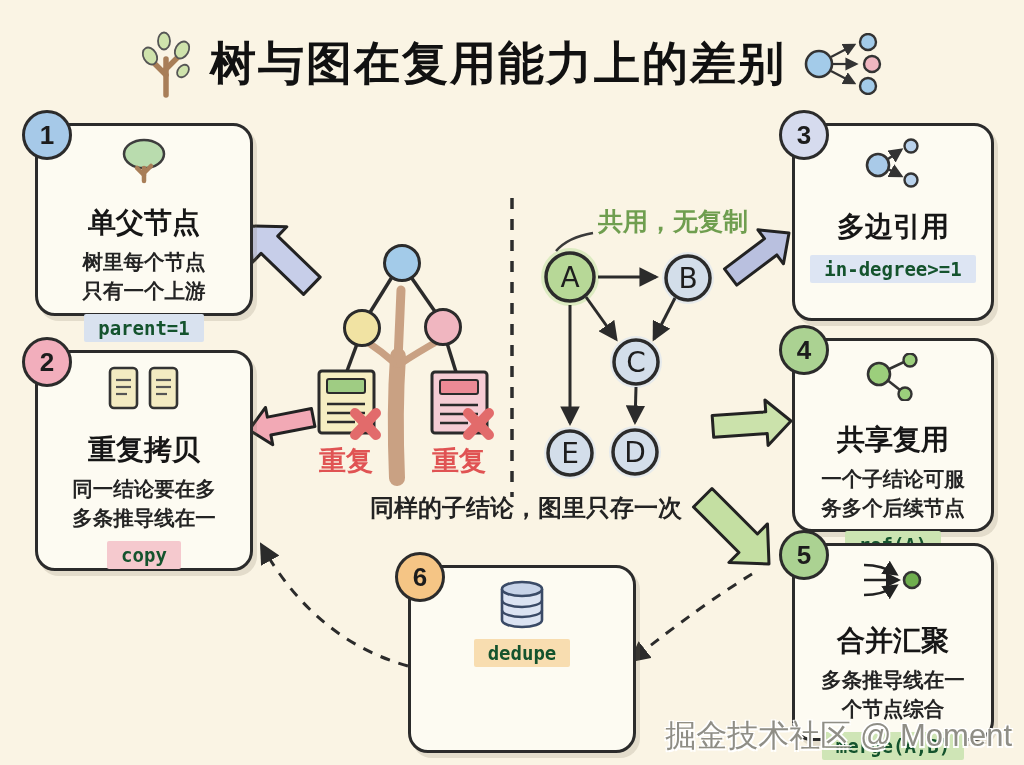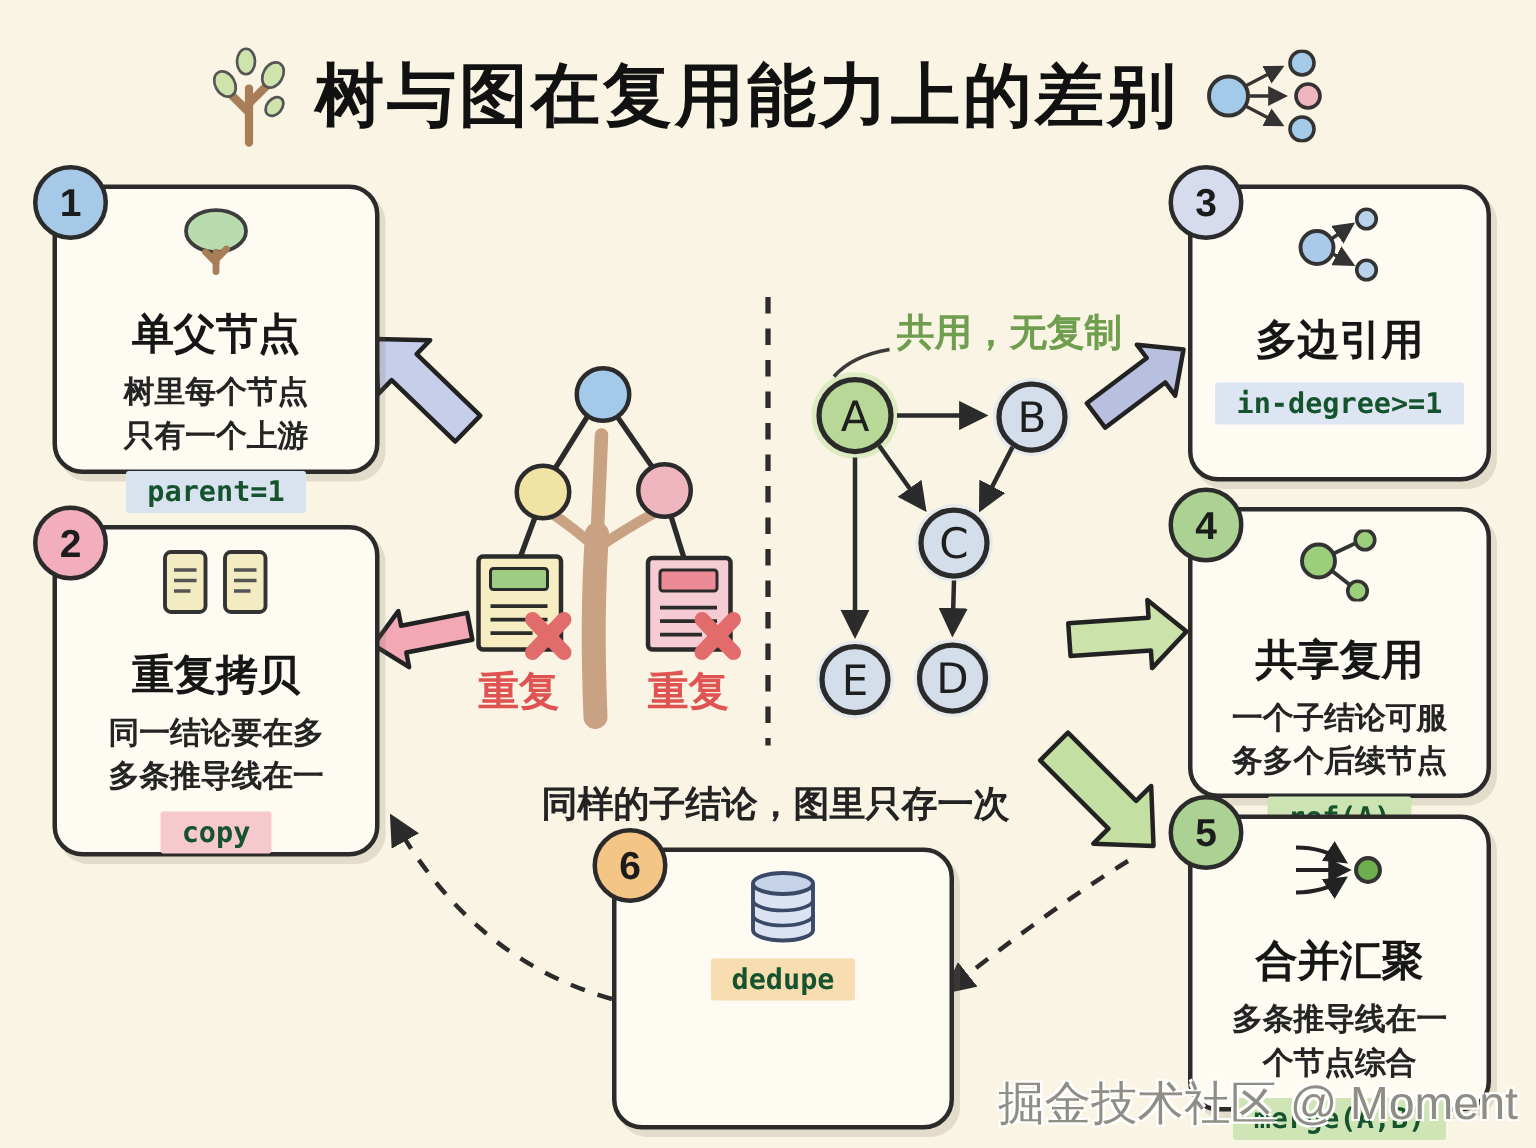--- a/index.html
+++ b/index.html
@@ -24,21 +24,21 @@
   .badge{position:absolute;left:-16px;top:-16px;width:44px;height:44px;border-radius:50%;
     border:3.5px solid #2b2b2b;display:flex;align-items:center;justify-content:center;
     font-size:26px;font-weight:700;color:#1c1c1c;background:#fff;z-index:3;}
   .card-icon{margin-top:12px;height:50px;display:flex;align-items:center;justify-content:center;}
   .card-title{font-size:28px;font-weight:800;margin-top:20px;color:#161616;}
   .card-body{font-size:20.5px;font-weight:700;line-height:1.4;text-align:center;margin-top:6px;
     color:#242424;white-space:pre-line;}
   .tag{margin-top:9px;font-family:"DejaVu Sans Mono","Liberation Mono",monospace;
     font-size:19px;font-weight:700;color:#14532d;padding:3px 14px;border-radius:2px;}
 
-  .caption{position:absolute;left:352px;top:520px;width:330px;text-align:center;z-index:2;
+  .caption{position:absolute;left:352px;top:492px;width:330px;text-align:right;z-index:2;
     font-size:24px;font-weight:700;color:#232323;}
   .watermark{position:absolute;right:12px;bottom:8px;z-index:4;font-size:31px;font-weight:400;
     color:#8f8e86;
     text-shadow:1.5px 1.5px 0 #fff,-1.5px -1.5px 0 #fff,1.5px -1.5px 0 #fff,-1.5px 1.5px 0 #fff;}
 </style>
 </head>
 <body>
 
 <div class="stage">
 

